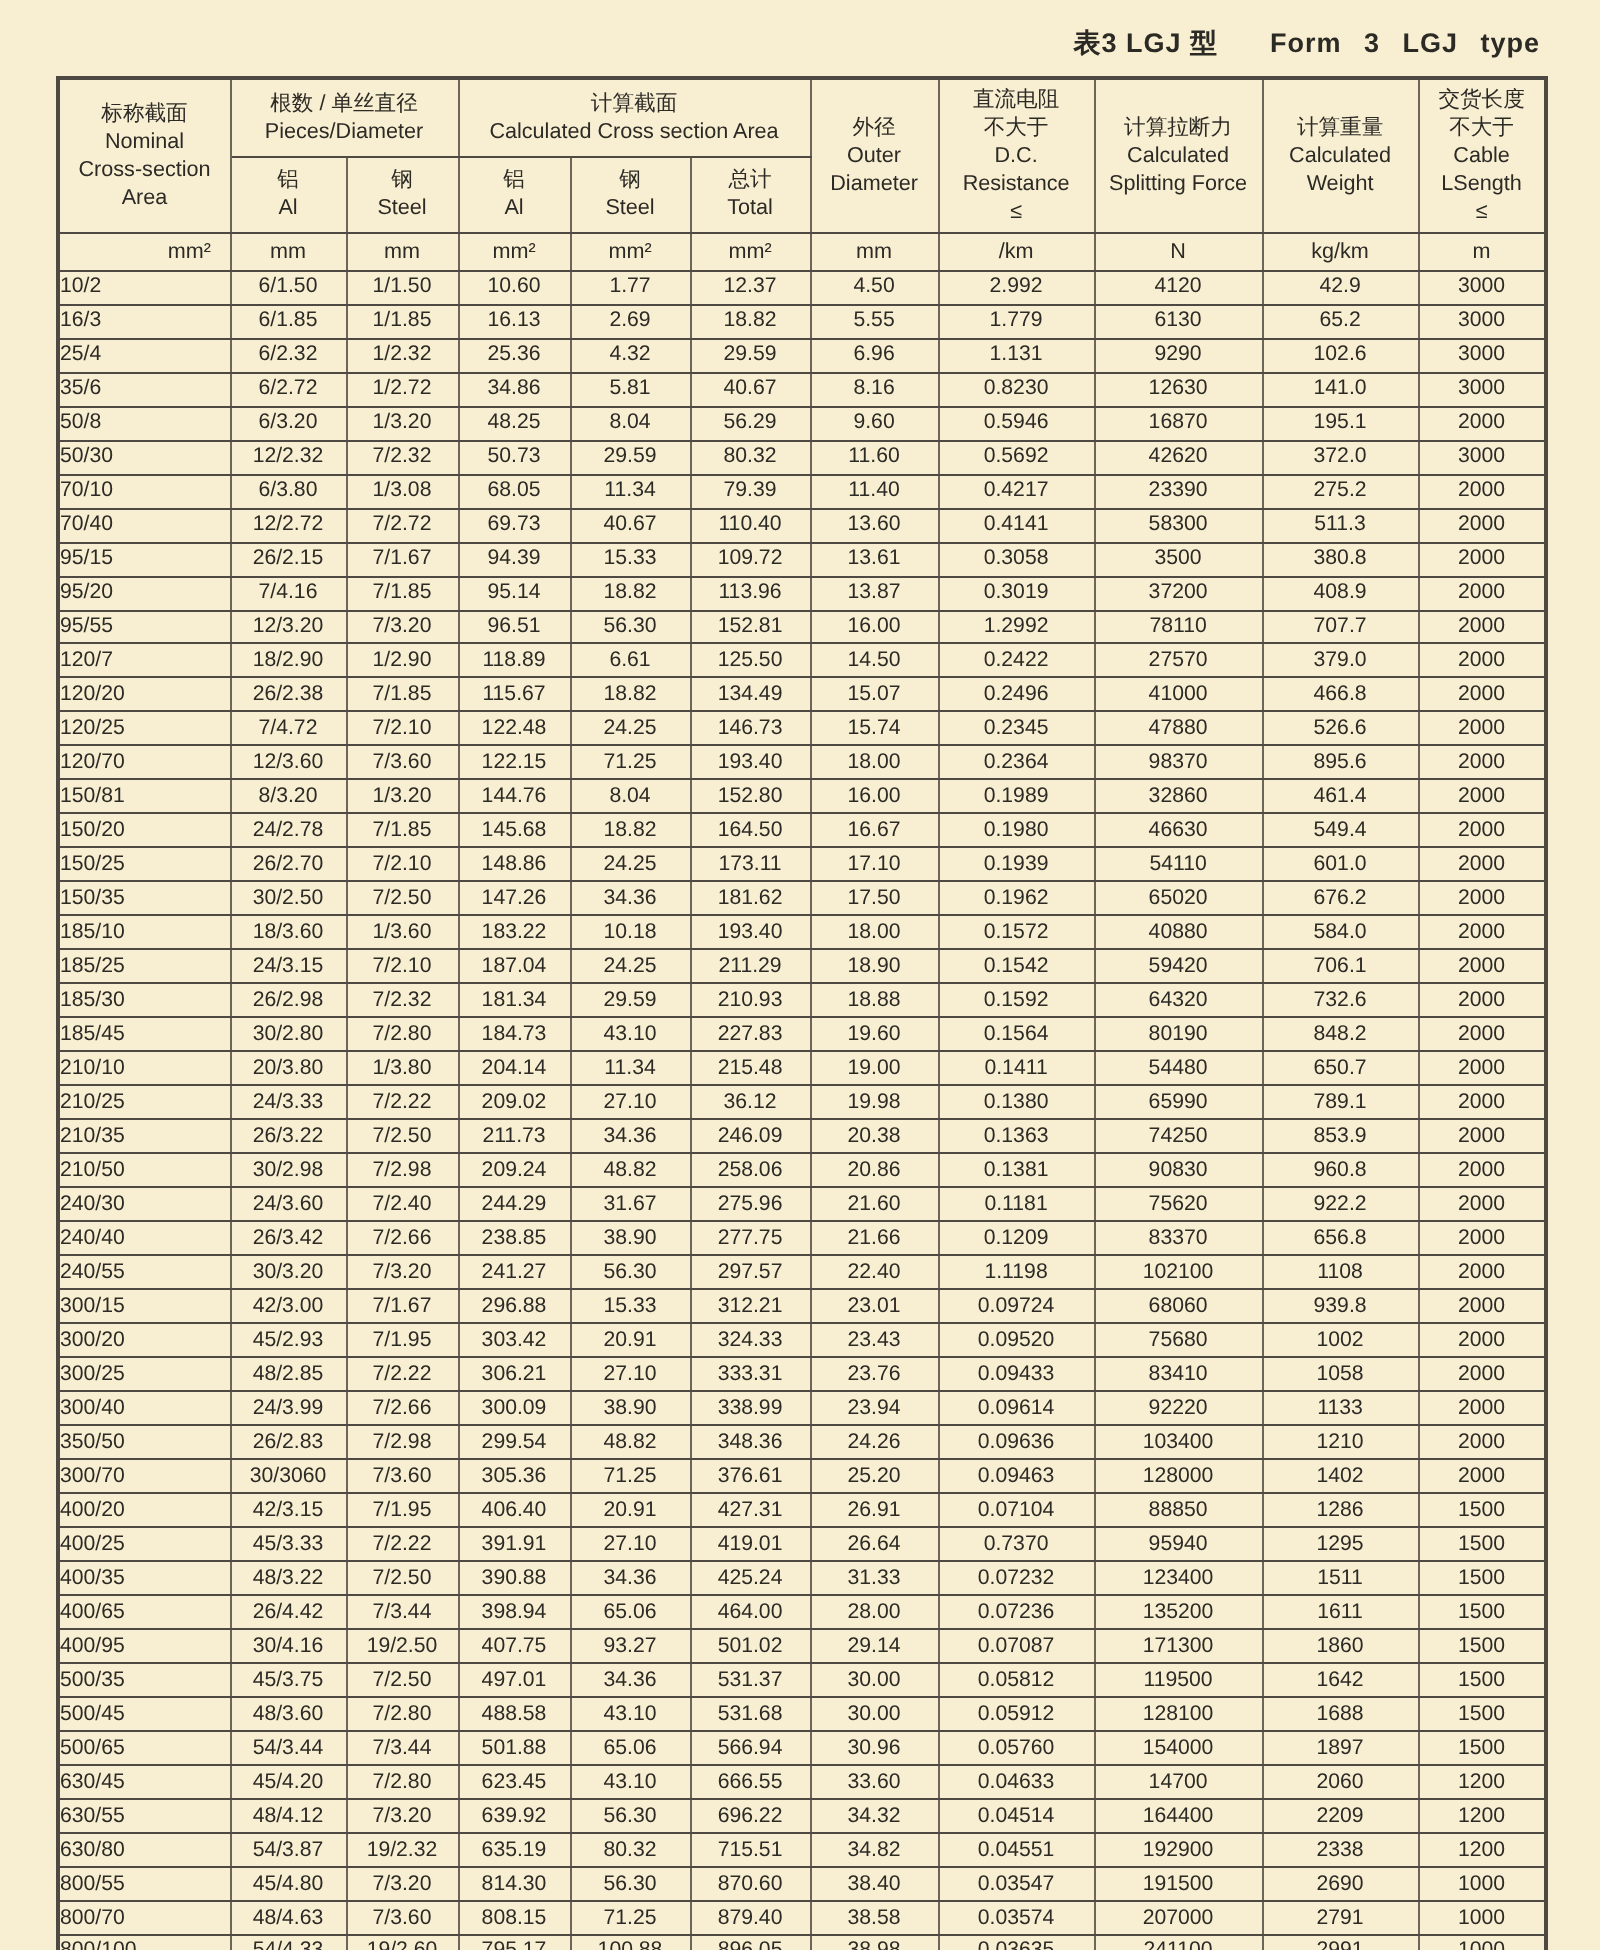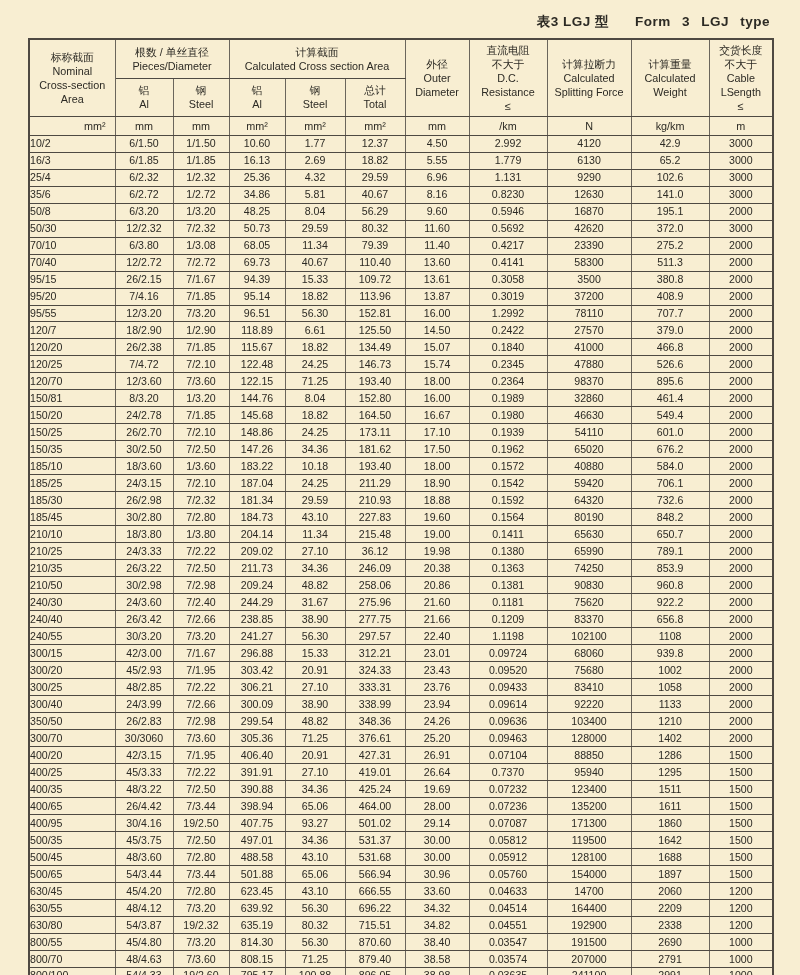--- a/index.html
+++ b/index.html
@@ -314,21 +314,21 @@
         <td>2000</td>
       </tr>
       <tr>
         <td class="c-nom">120/20</td>
         <td>26/2.38</td>
         <td>7/1.85</td>
         <td>115.67</td>
         <td>18.82</td>
         <td>134.49</td>
         <td>15.07</td>
-        <td>0.1840</td>
+        <td>0.2496</td>
         <td>41000</td>
         <td>466.8</td>
         <td>2000</td>
       </tr>
       <tr>
         <td class="c-nom">120/25</td>
         <td>7/4.72</td>
         <td>7/2.10</td>
         <td>122.48</td>
         <td>24.25</td>
@@ -451,28 +451,28 @@
         <td>43.10</td>
         <td>227.83</td>
         <td>19.60</td>
         <td>0.1564</td>
         <td>80190</td>
         <td>848.2</td>
         <td>2000</td>
       </tr>
       <tr>
         <td class="c-nom">210/10</td>
-        <td>18/3.80</td>
+        <td>20/3.80</td>
         <td>1/3.80</td>
         <td>204.14</td>
         <td>11.34</td>
         <td>215.48</td>
         <td>19.00</td>
         <td>0.1411</td>
-        <td>65630</td>
+        <td>54480</td>
         <td>650.7</td>
         <td>2000</td>
       </tr>
       <tr>
         <td class="c-nom">210/25</td>
         <td>24/3.33</td>
         <td>7/2.22</td>
         <td>209.02</td>
         <td>27.10</td>
         <td>36.12</td>
@@ -651,21 +651,21 @@
         <td>1295</td>
         <td>1500</td>
       </tr>
       <tr>
         <td class="c-nom">400/35</td>
         <td>48/3.22</td>
         <td>7/2.50</td>
         <td>390.88</td>
         <td>34.36</td>
         <td>425.24</td>
-        <td>19.69</td>
+        <td>31.33</td>
         <td>0.07232</td>
         <td>123400</td>
         <td>1511</td>
         <td>1500</td>
       </tr>
       <tr>
         <td class="c-nom">400/65</td>
         <td>26/4.42</td>
         <td>7/3.44</td>
         <td>398.94</td>

